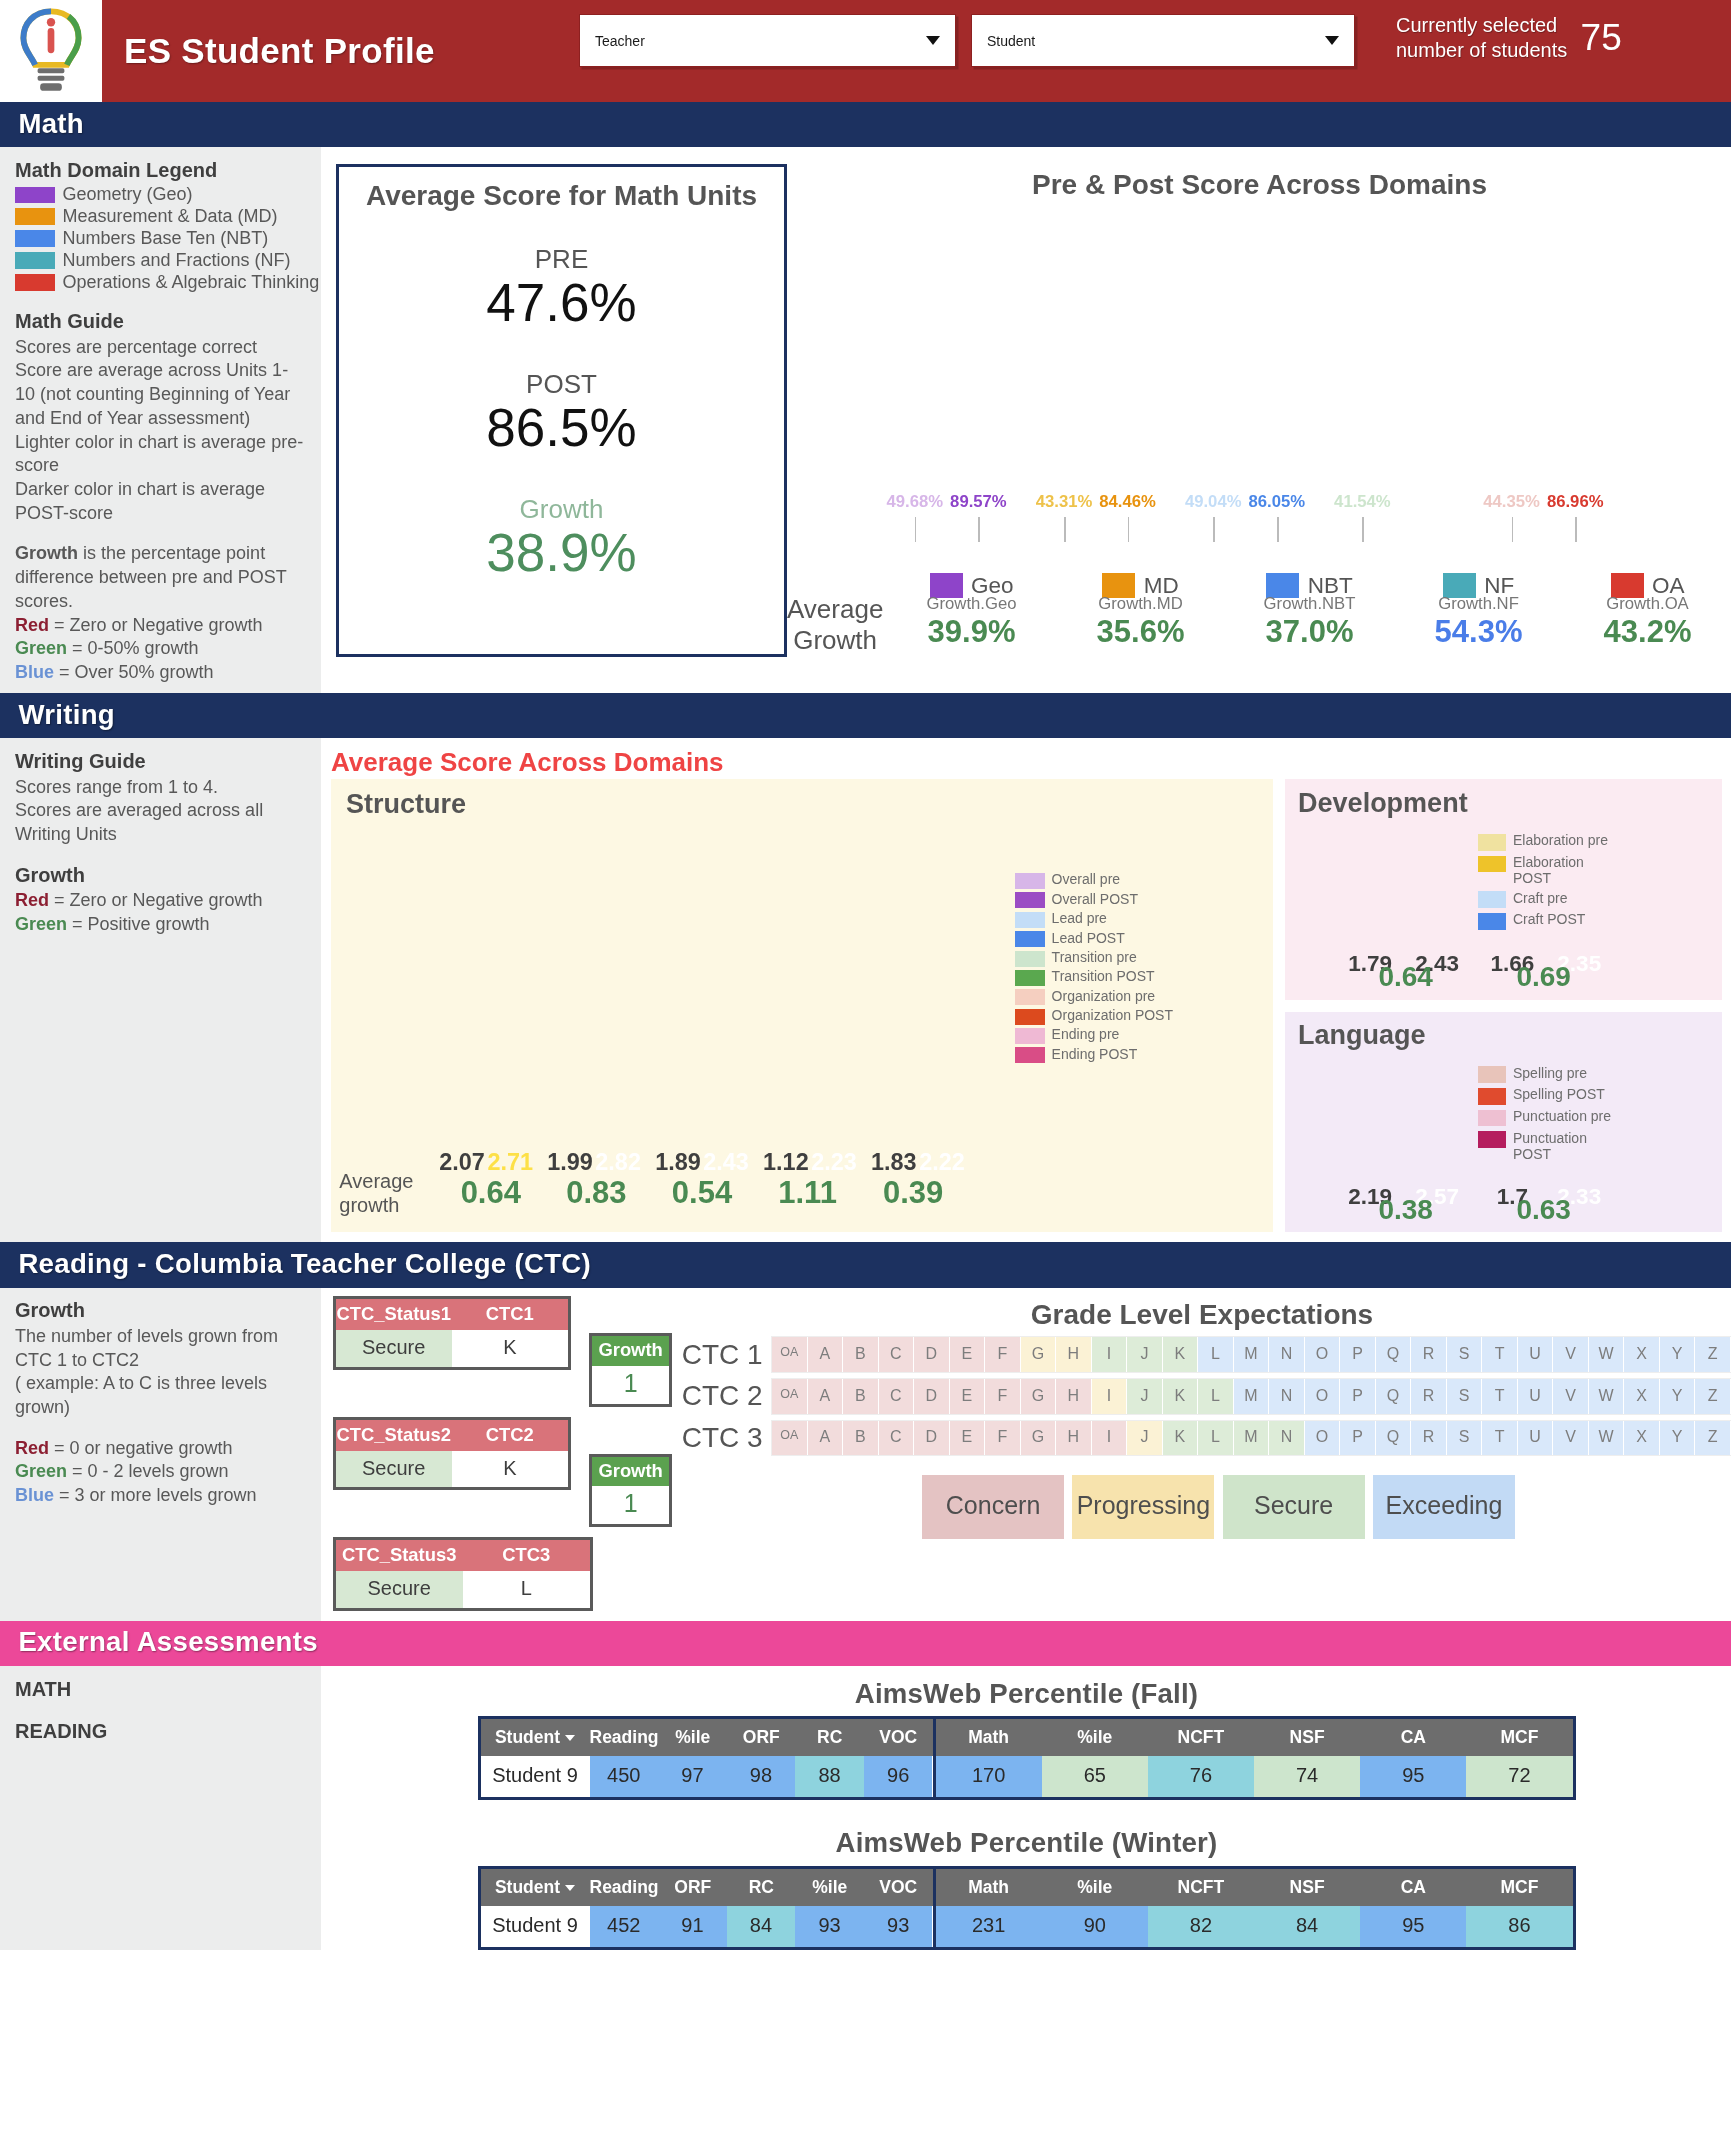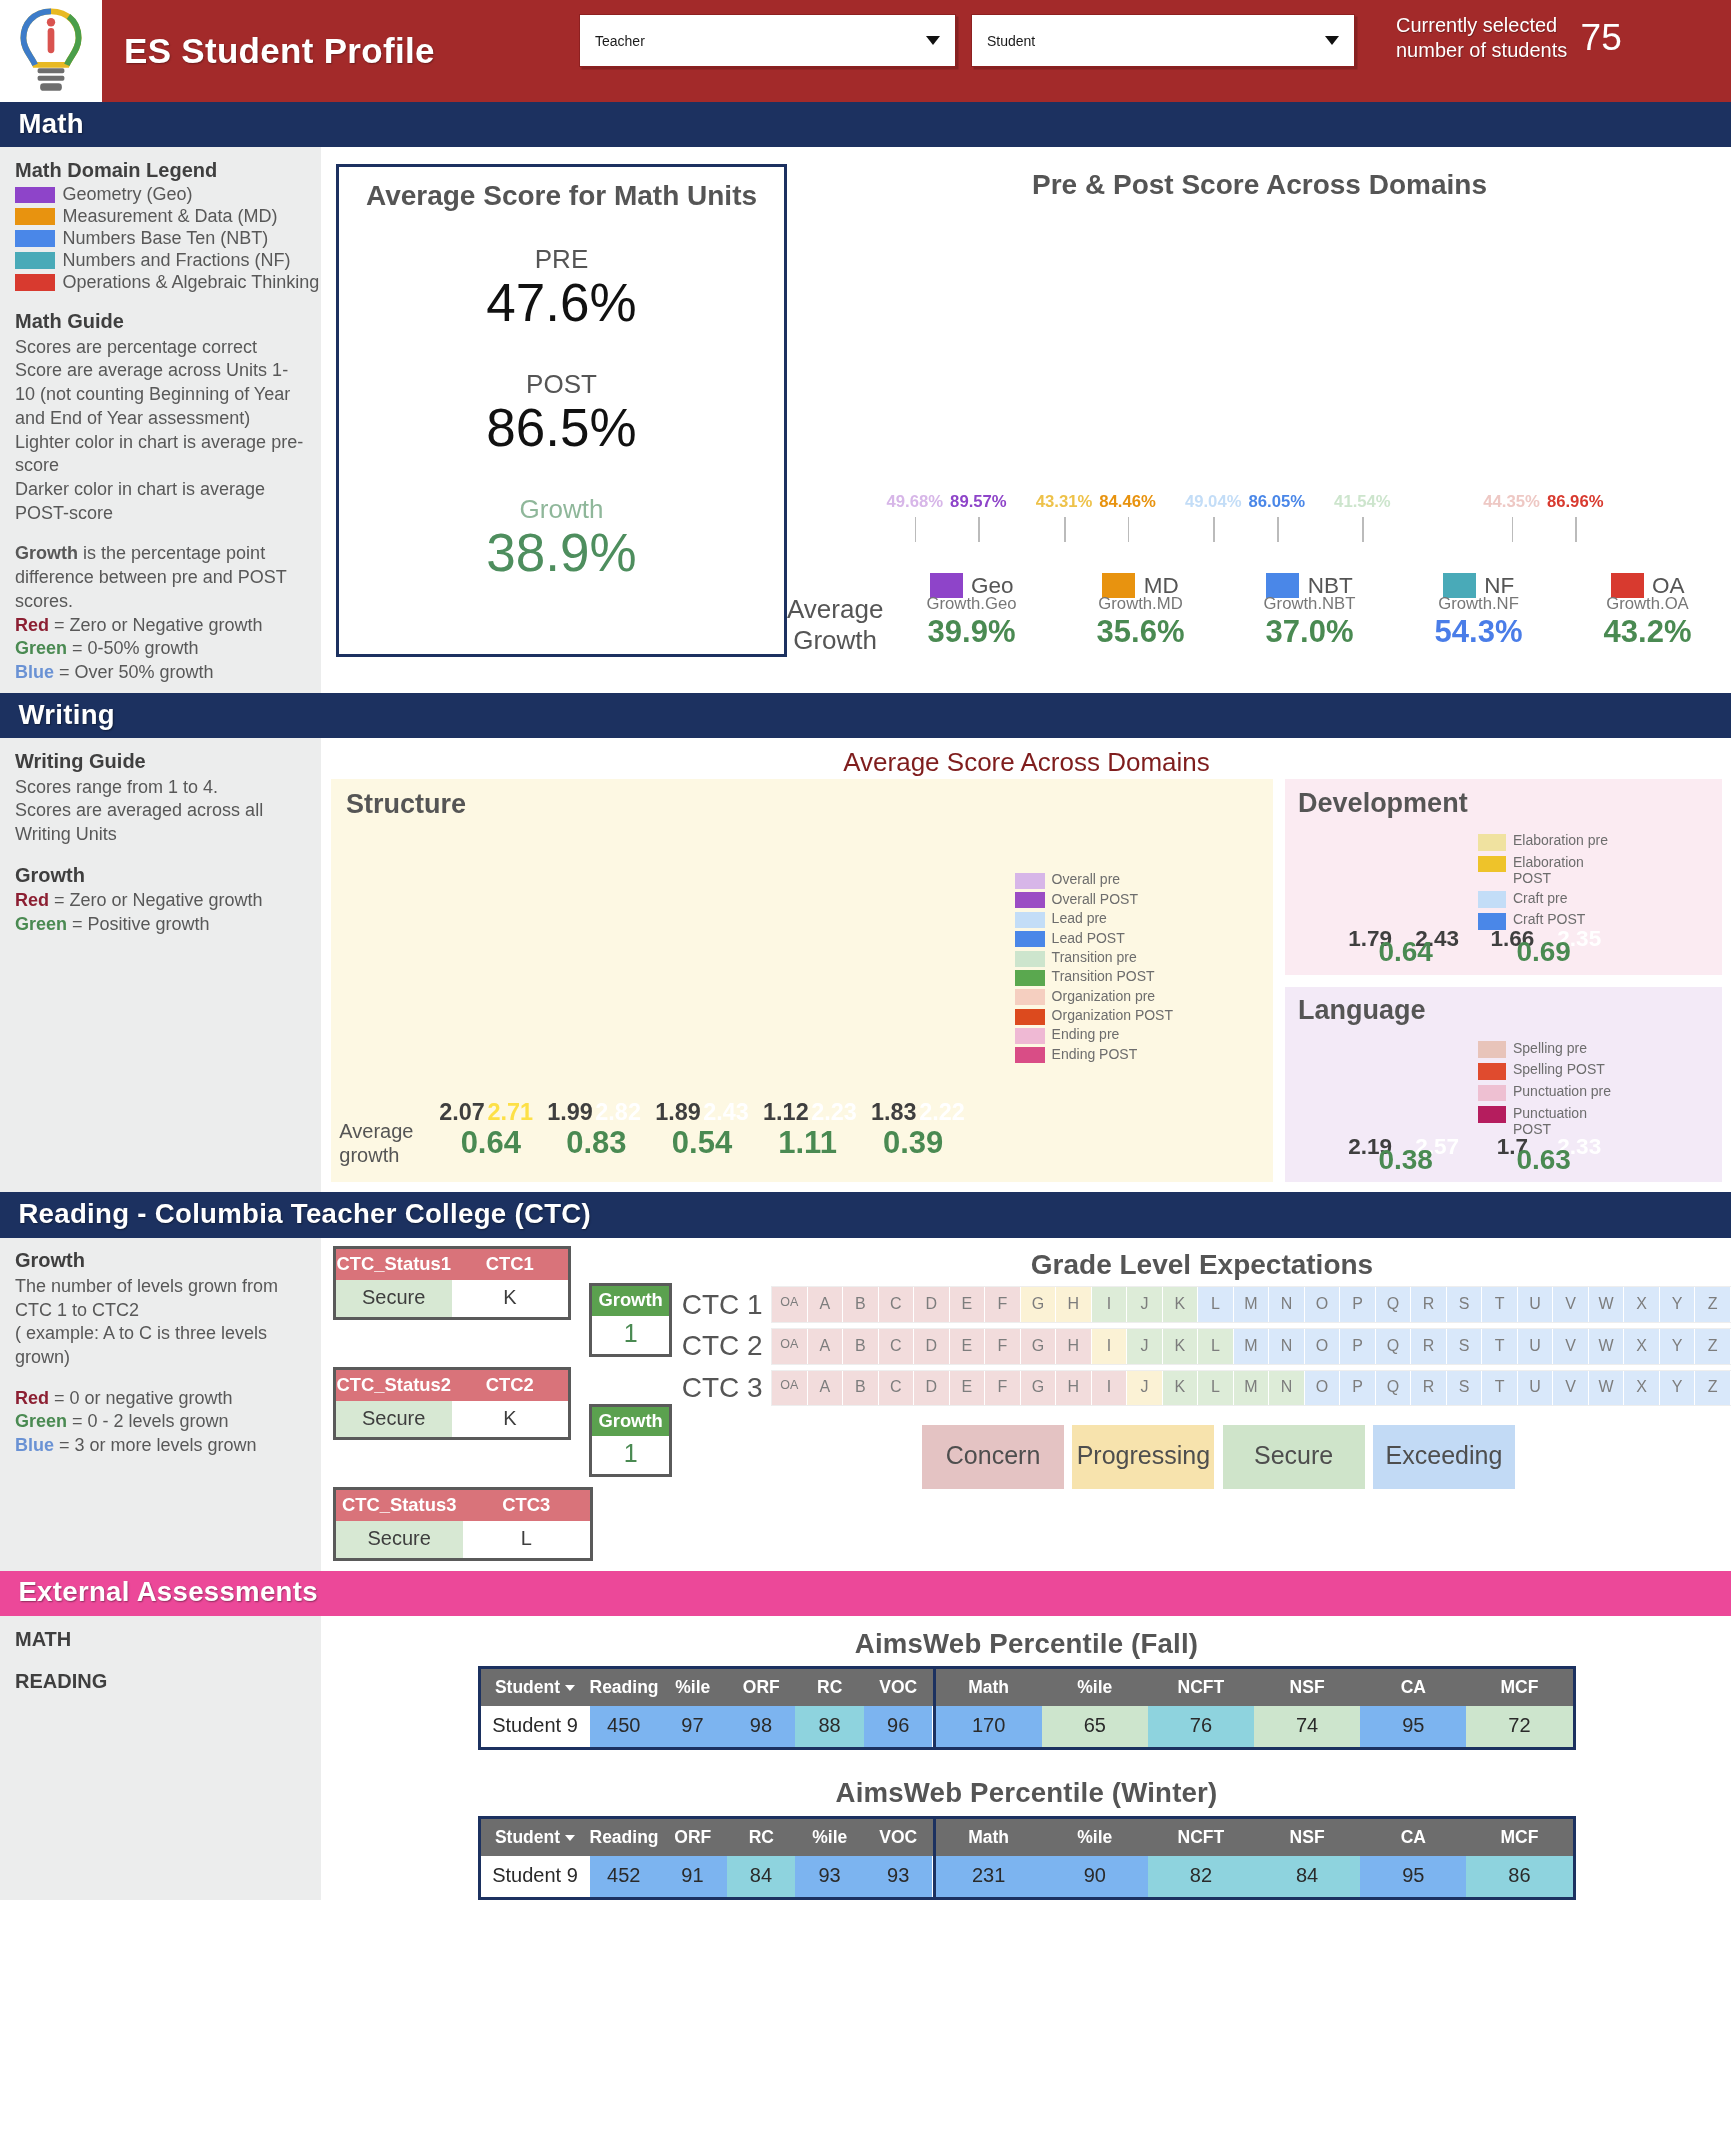--- a/index.html
+++ b/index.html
@@ -102,24 +102,24 @@
   .mleg-tx { font-size: 22.5px; color:#555; }
   .mgrow { position:absolute; left:0; right:0; bottom: 0px; display:flex; align-items:flex-start;}
   .mgrow-lab { width: 100px; font-size: 26px; color:#555; line-height:1.2; text-align:right; padding-right:10px; }
   .mgrow-cells { flex:1; display:flex; }
   .mgrow-cell { flex:1; text-align:center; }
   .mgrow-name { font-size: 16.7px; color:#777; }
   .mgrow-val { font-size: 31px; font-weight:bold; }
 
   
   .w-content { flex:1; background:#fff; padding: 3.3px 10px 10px 10px; position:relative;}
-  .w-title { text-align:center; font-size: 26px; font-weight:normal; color:#7f1d1d; margin: 5px 0 1.7px 0; }
+  .w-title { text-align:left; font-size: 26px; font-weight:bold; color:#ef4444; margin: 5px 0 1.7px 0; }
   .w-main { display:flex; gap: 11.7px; }
   .structure-panel {
-    flex: 0 0 942px; background:#fdf8e3; position:relative; height: 403px;
+    flex: 0 0 942px; background:#fdf8e3; position:relative; height: 453px;
     padding: 10px 0 0 15px;
   }
   .panel-h { font-size: 27px; font-weight:bold; color:#555; }
   .sbars {
     position:absolute; left: 107px; right: 307px; top: 75px; bottom: 88px;
     display:flex; align-items:flex-end;
   }
   .spair { display:flex; flex:1; align-items:flex-end; }
   .sbar { flex:1; position:relative; }
   .sbar .vlab {

